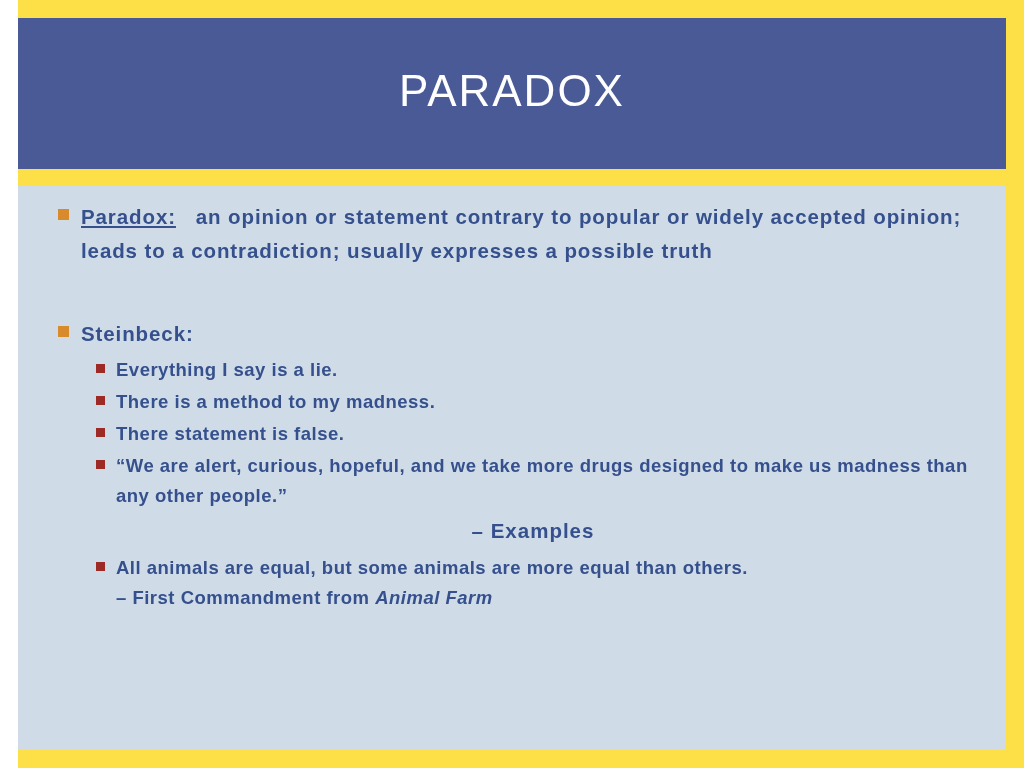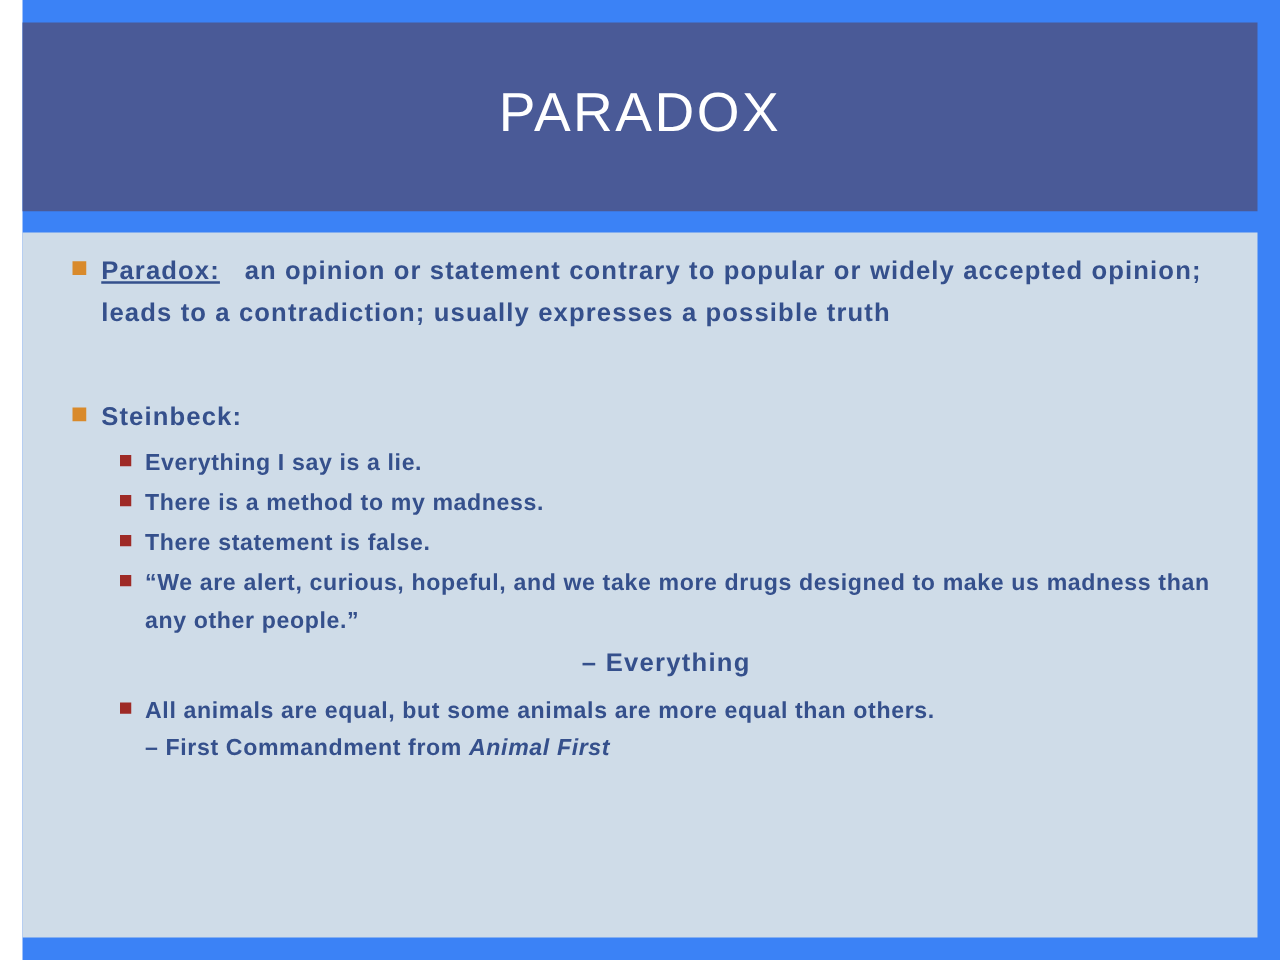--- a/index.html
+++ b/index.html
@@ -10,21 +10,21 @@
     width: 1024px;
     height: 768px;
     background: #ffffff;
     font-family: "Liberation Sans", sans-serif;
     overflow: hidden;
   }
   .slide {
     position: relative;
     width: 1024px;
     height: 768px;
-    background: #3b82f6;
+    background: #fde047;
   }
   .left-strip {
     position: absolute;
     left: 0;
     top: 0;
     width: 18px;
     height: 768px;
     background: #ffffff;
   }
   .title-band {
@@ -171,28 +171,28 @@
       <div class="l2">
         <span class="marker2"></span>
         <div class="txt2">There statement is false.</div>
       </div>
 
       <div class="l2 tight">
         <span class="marker2"></span>
         <div class="txt2">“We are alert, curious, hopeful, and we take more drugs designed to make us madness than any other people.”</div>
       </div>
 
-      <div class="attribution">– Everything</div>
+      <div class="attribution">– Examples</div>
 
       <div class="l2">
         <span class="marker2"></span>
         <div class="txt2">
           <span>All animals are equal, but some animals are more equal than others.</span>
           <span class="sub-line">
-            <span>– First Commandment from </span><span class="italic">Animal First</span>
+            <span>– First Commandment from </span><span class="italic">Animal Farm</span>
           </span>
         </div>
       </div>
 
     </div>
   </div>
 
 </div>
 
 </body></html>

